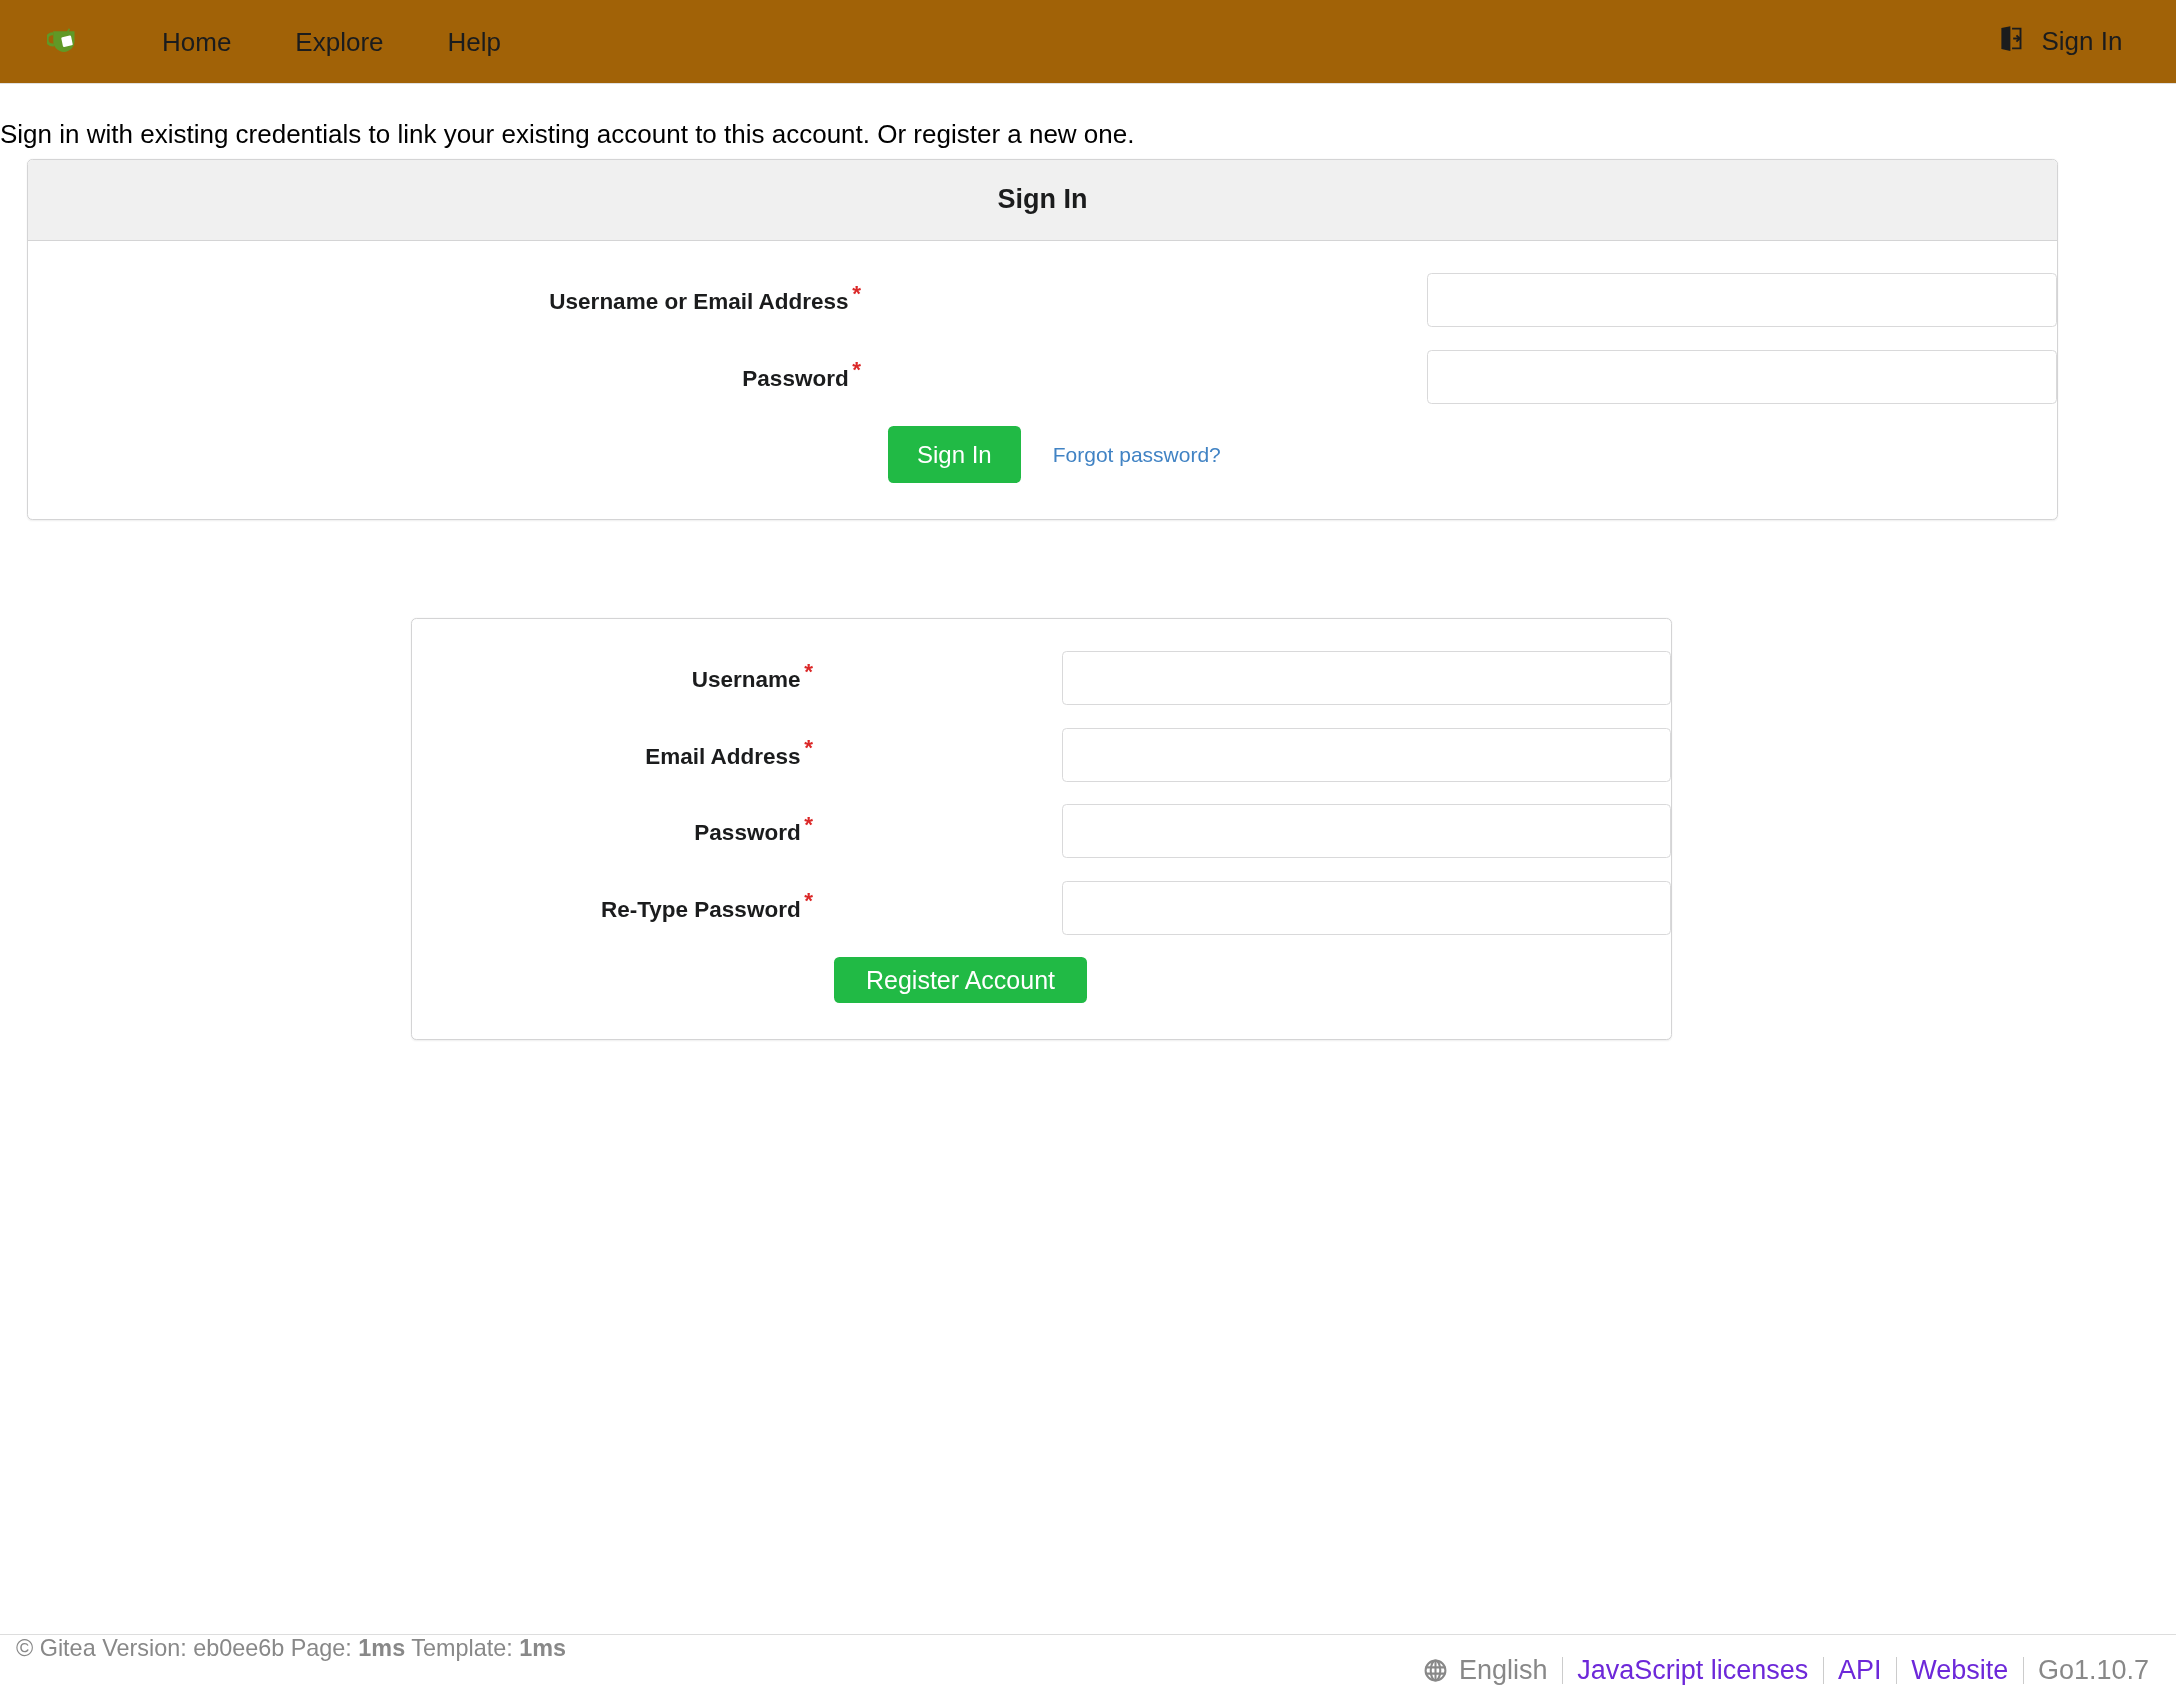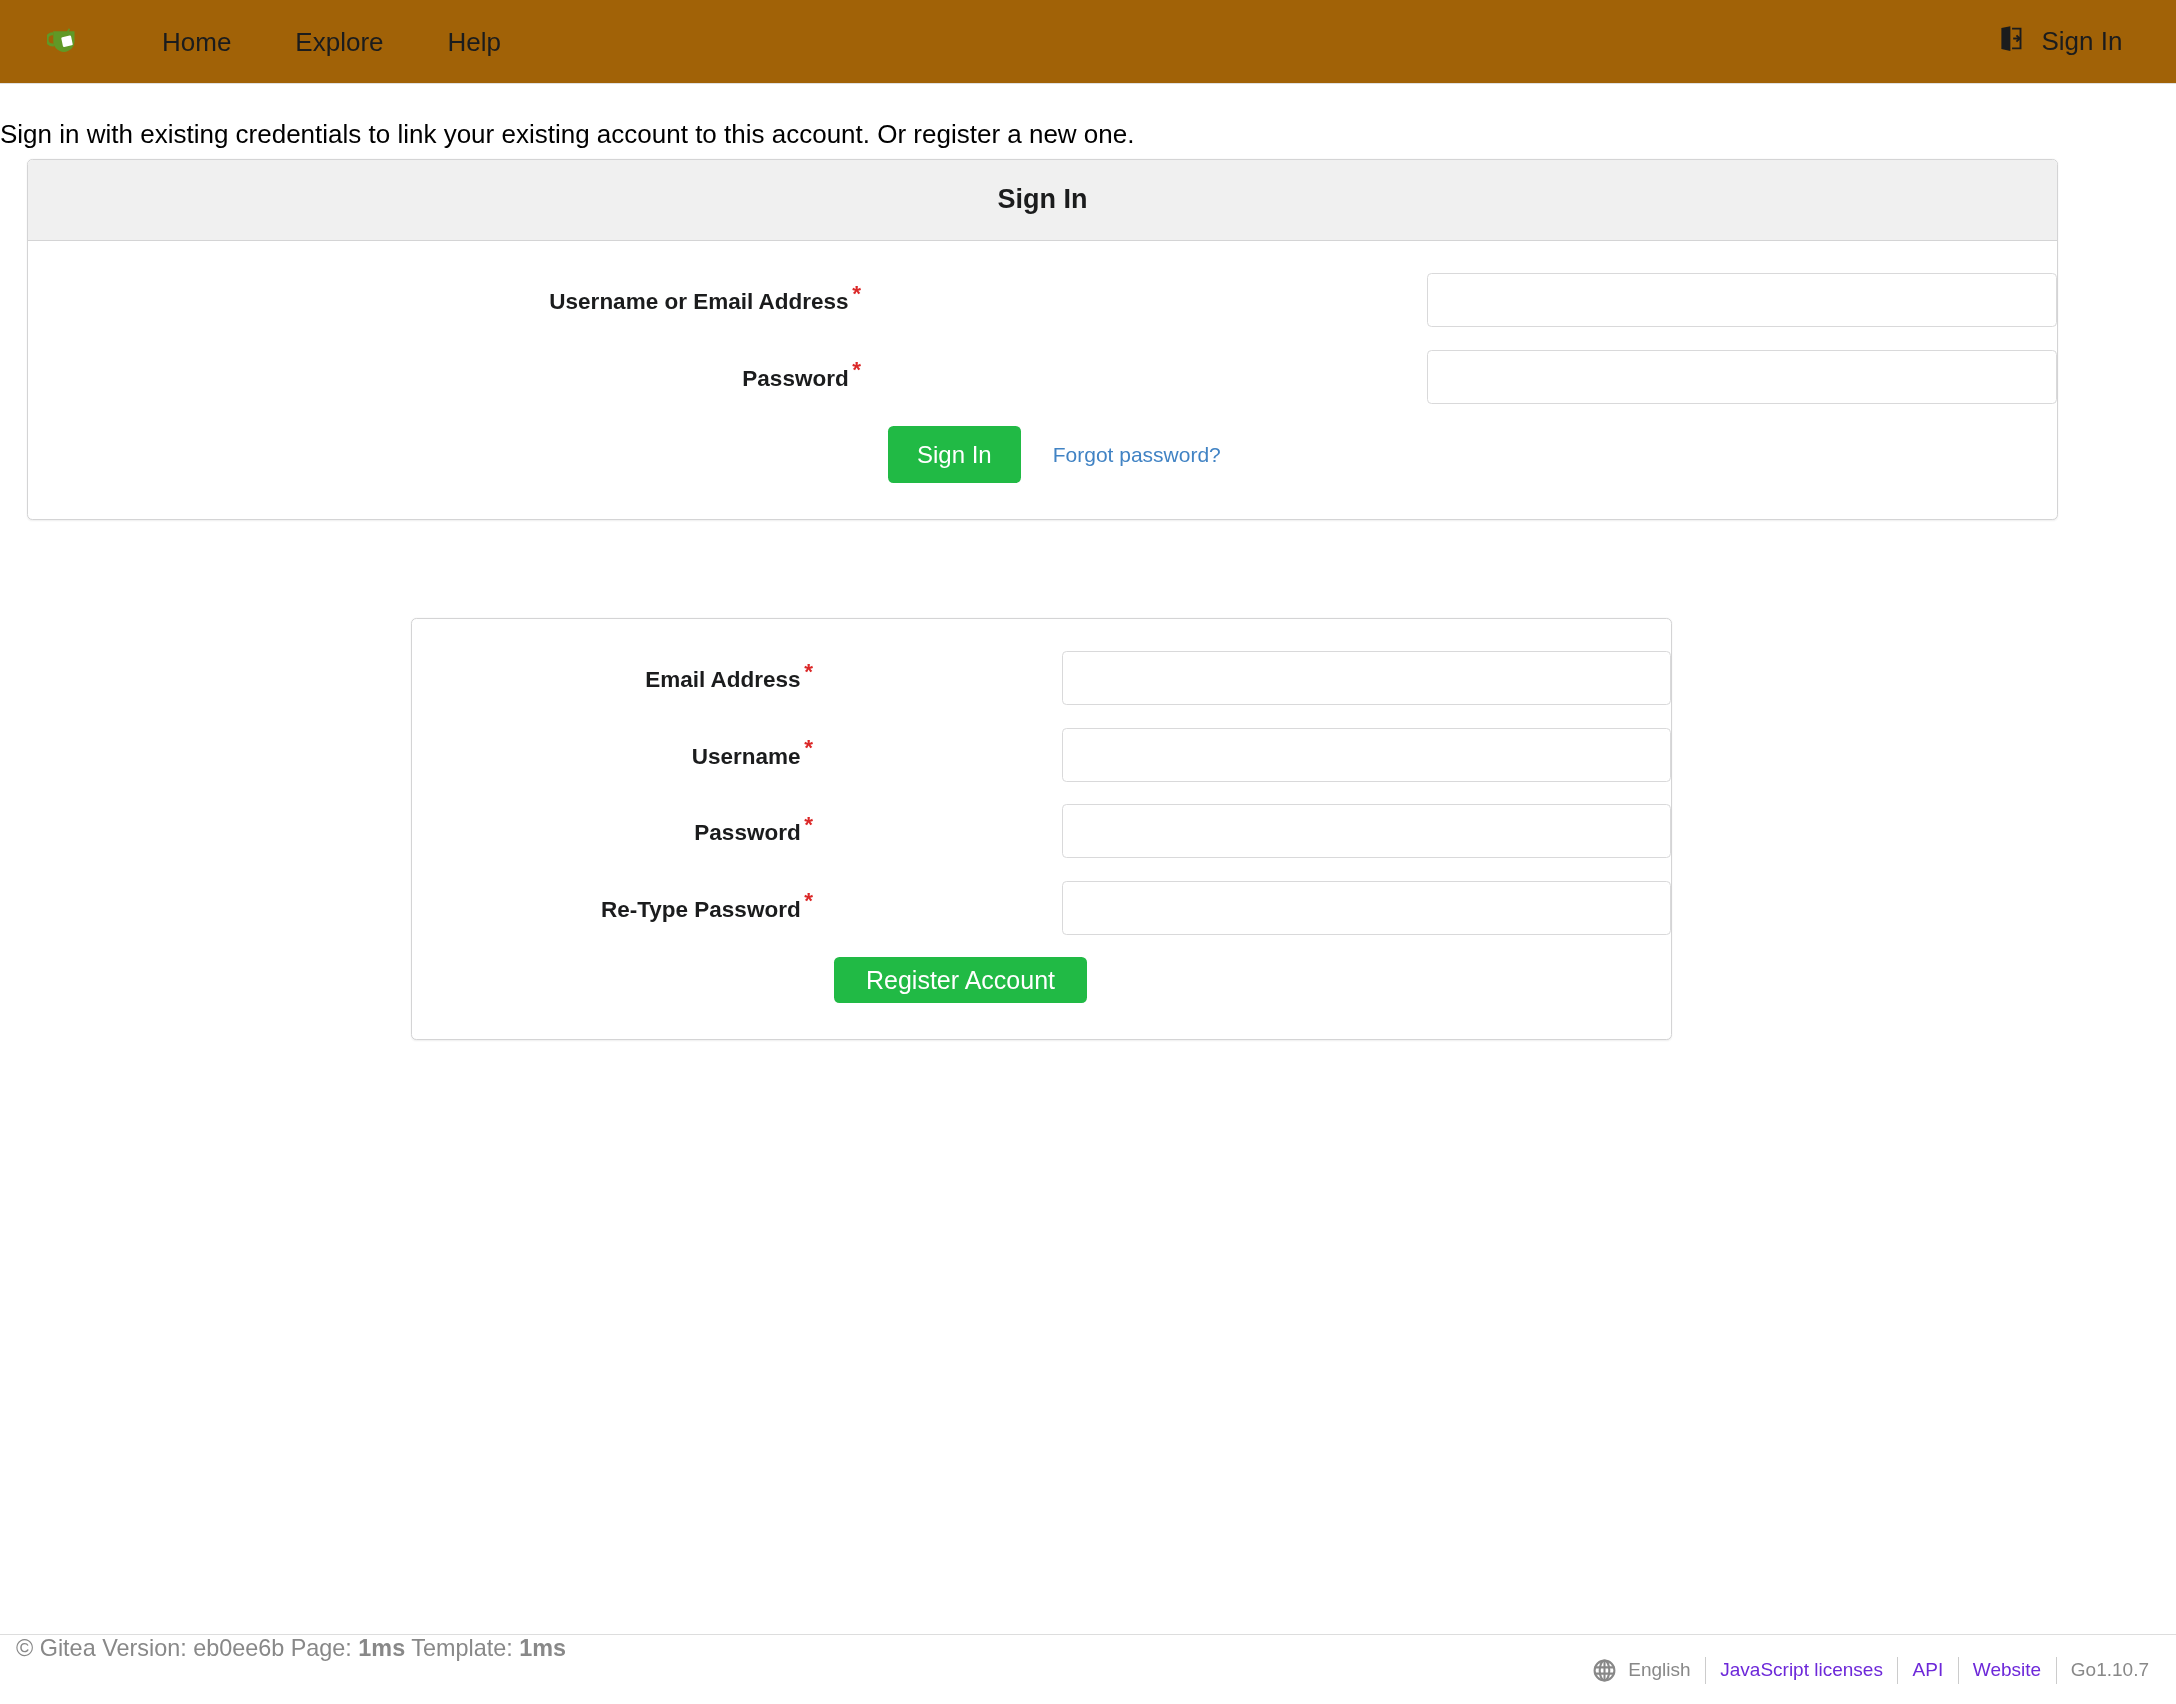--- a/index.html
+++ b/index.html
@@ -169,21 +169,21 @@
   .footer-left {
     font-size: 23.4px;
     color: #888888;
     white-space: nowrap;
   }
   .footer-left b { color: #888888; font-weight: bold; }
   .footer-right {
     margin-left: auto;
     display: flex;
     align-items: center;
-    font-size: 19px;
+    font-size: 27px;
     color: #888888;
     white-space: nowrap;
   }
   .footer-right .sep {
     display: inline-block;
     width: 0.9px; height: 27px;
     background: #cccccc;
     margin: 0 14.4px;
   }
   .footer-right a { color: #6d28d9; text-decoration: none; }
@@ -250,28 +250,28 @@
     </div>
 
   </div>
 </div>
 
 <div class="panel" id="register-panel">
   <div class="panel-body">
 
     <div class="field-row">
       <div class="field-label">
+        <span>Username</span><span class="req">*</span>
+      </div>
+      <input class="field-input" type="text" value="" style="">
+    </div>
+
+    <div class="field-row">
+      <div class="field-label">
         <span>Email Address</span><span class="req">*</span>
-      </div>
-      <input class="field-input" type="text" value="" style="">
-    </div>
-
-    <div class="field-row">
-      <div class="field-label">
-        <span>Username</span><span class="req">*</span>
       </div>
       <input class="field-input" type="text" value="" style="">
     </div>
 
     <div class="field-row">
       <div class="field-label">
         <span>Password</span><span class="req">*</span>
       </div>
       <input class="field-input" type="password" value="" style="">
     </div>

